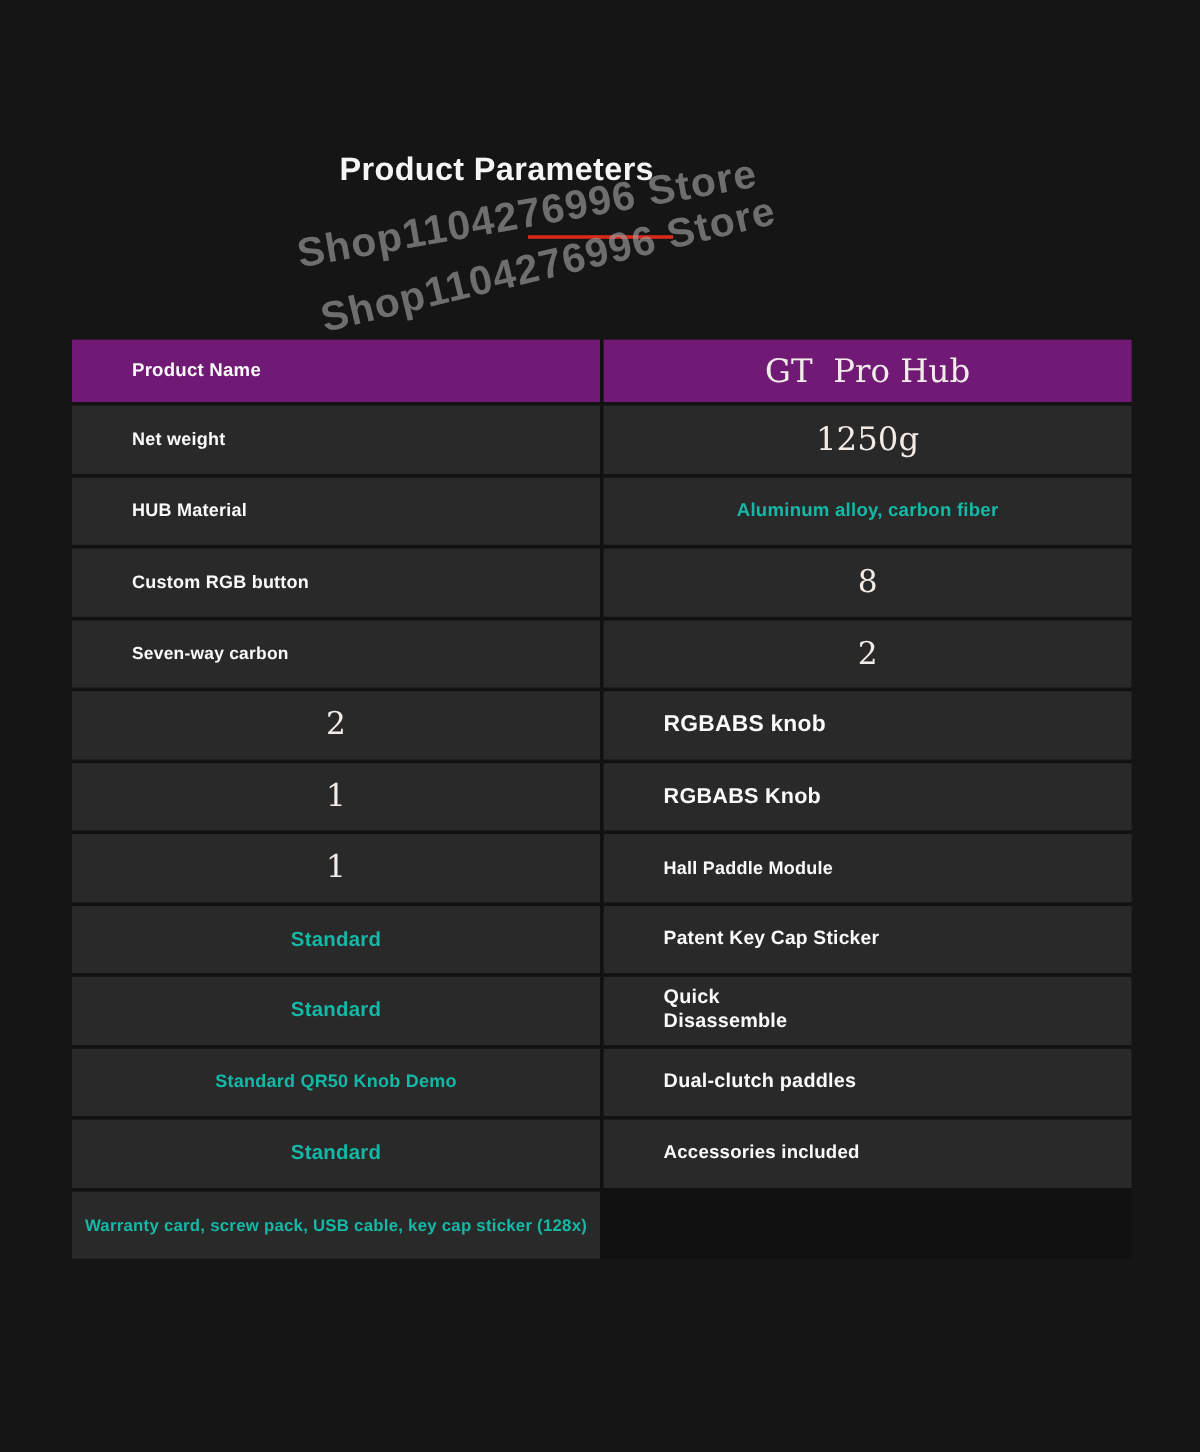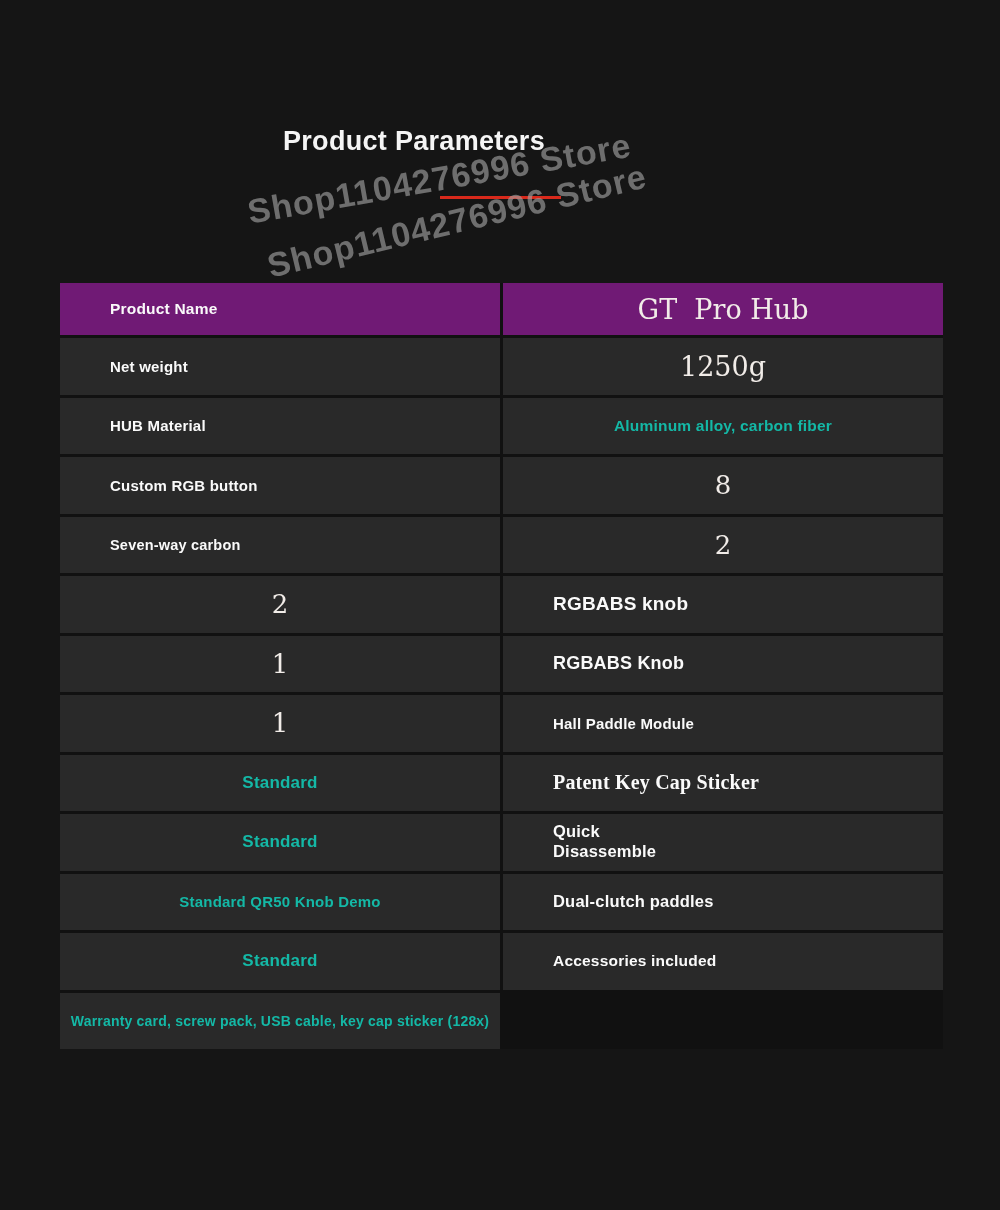--- a/index.html
+++ b/index.html
@@ -56,21 +56,21 @@
   .label-cell { padding-left:50px; }
   .value-cell { justify-content:center; text-align:right; padding:0 8px; }
   .hdr { background:#701a75; }
 
   .label {
     font-weight:700; font-size:15px; color:#fafafa;
     white-space:pre-line; letter-spacing:0.2px;
   }
   .lbl-15-5 { font-size:15.5px; }
   .lbl-14-5 { font-size:14.5px; }
-  .lbl-16   { font-size:20px;font-family:Liberation Serif, serif; }
+  .lbl-16   { font-size:16px; }
   .lbl-16-5 { font-size:16.5px; }
   .lbl-18   { font-size:18px; }
   .lbl-19   { font-size:19px; }
   .lbl-2line{ line-height:1.2; }
 
   .val-serif {
     font-family:"DejaVu Serif", serif;
     font-weight:400; font-size:26px; color:#f1ece8;
     white-space:pre-wrap;
   }

